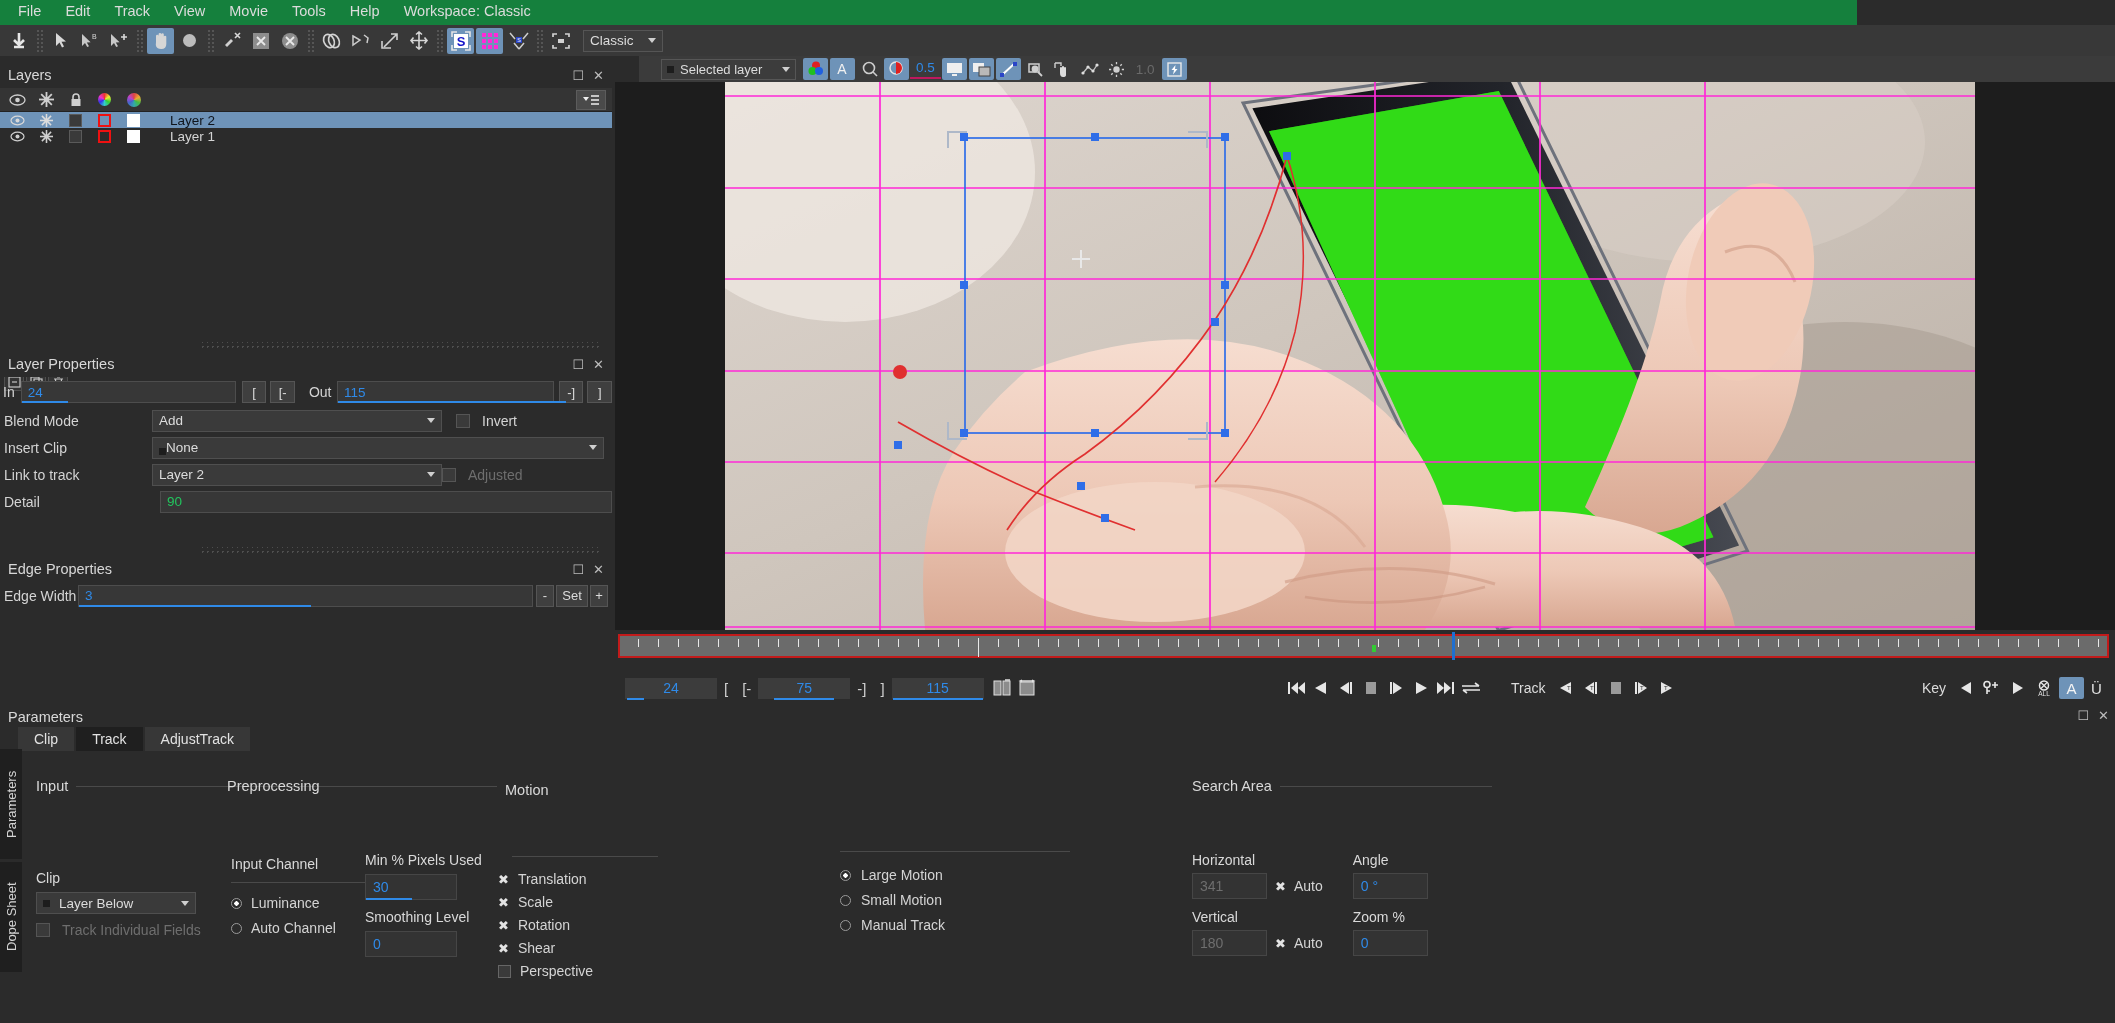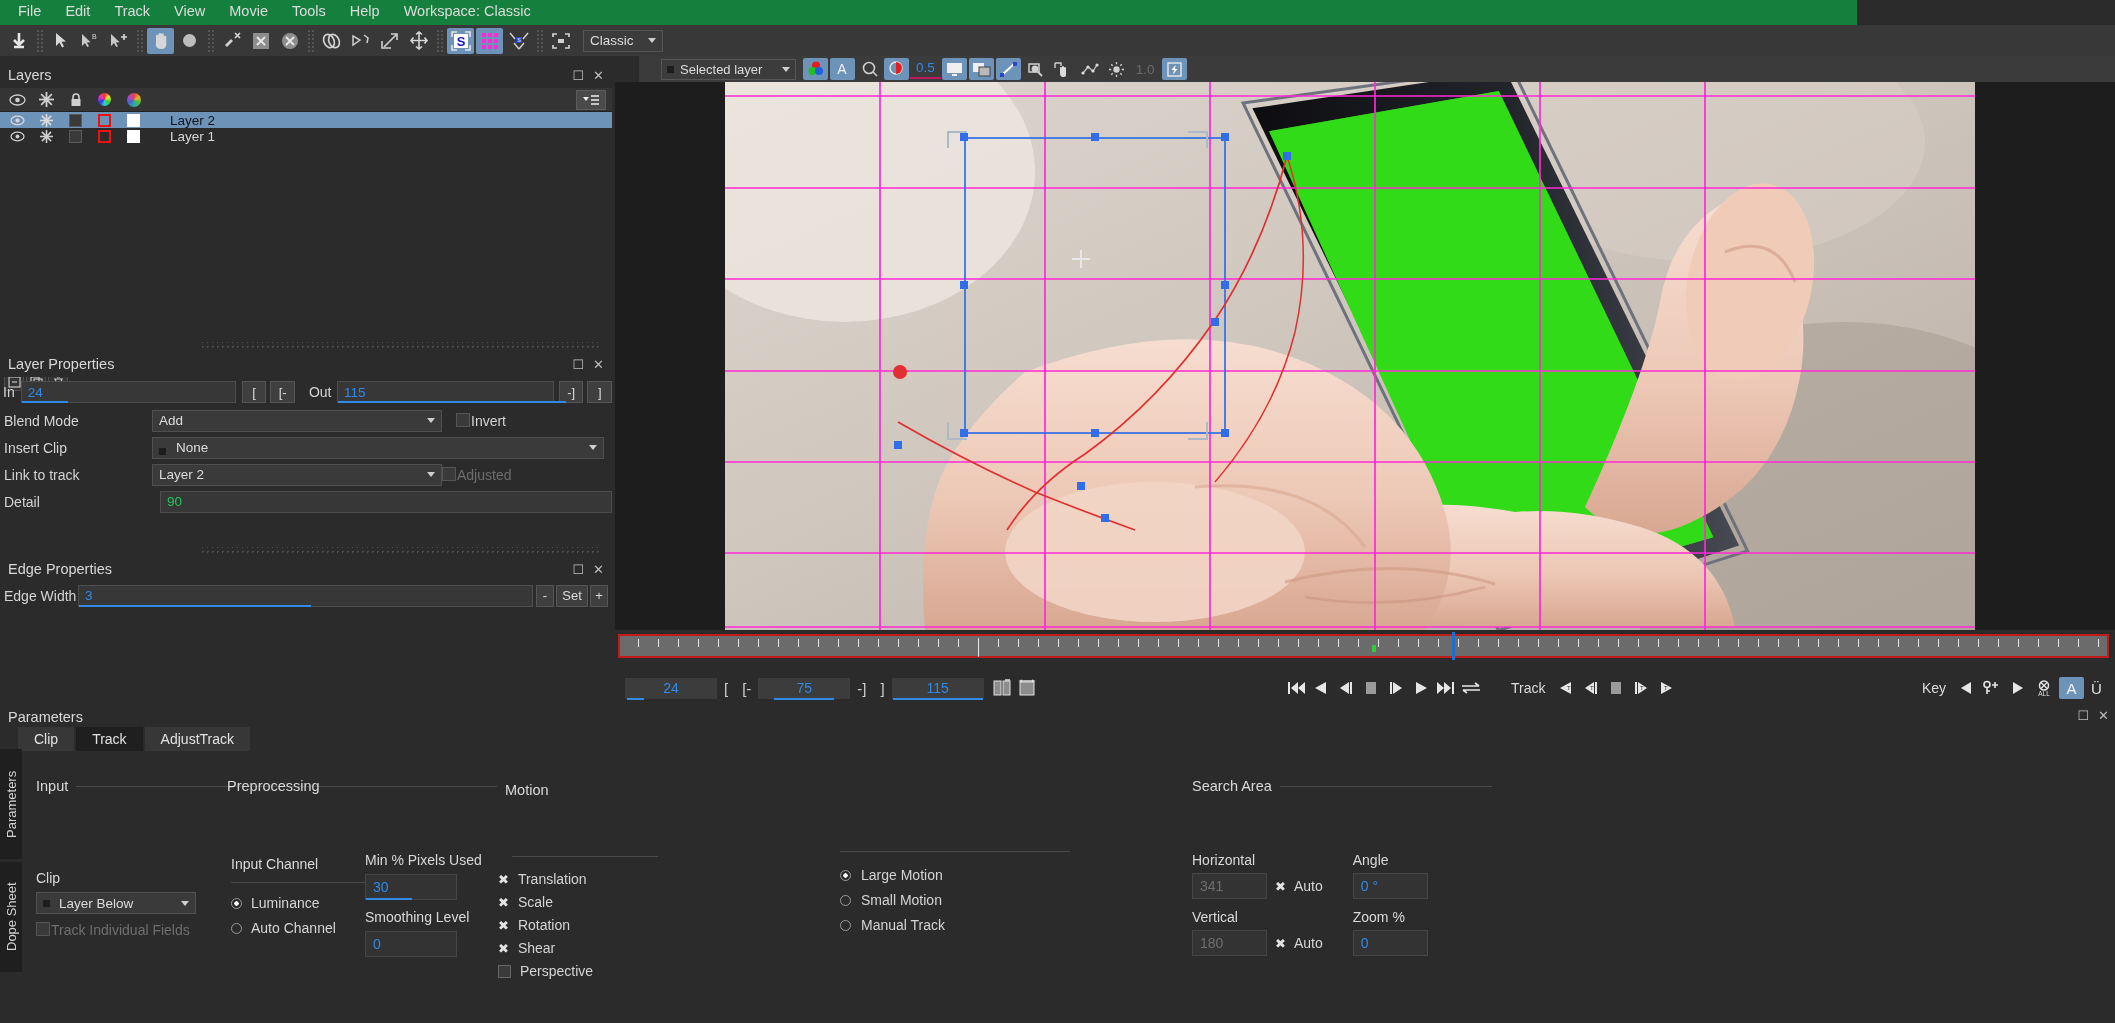--- a/index.html
+++ b/index.html
@@ -118,21 +118,21 @@
     display: flex; align-items: center; padding: 0 6px; color: #2f8ae8; font-size: 13.5px;
     position: relative;
   }
   .finput.grey { color: #22c55e; margin-left: 8px; }
   .uline { position: absolute; left: 0; bottom: -1px; height: 2px; background: #2f8ae8; }
   .fselect {
     height: 22px; background: #3a3a3a; border: 1px solid #4f4f4f;
     display: flex; align-items: center; justify-content: space-between;
     padding: 0 6px; font-size: 13.5px; color: #dcdcdc;
   }
-  .cbox { display: flex; gap: 1px; font-size: 14px; }
+  .cbox { display: flex; align-items: center; gap: 12px; font-size: 14px; }
   .cbox .bx { width: 14px; height: 14px; border: 1px solid #555; background: #3a3a3a; }
   .brk { width: 26px; height: 22px; background: #3f3f3f; border: 1px solid #555;
     display: flex; align-items: center; justify-content: center; font-size: 13px; color: #dcdcdc; }
 
   
   .viewer { position: absolute; left: 615px; top: 82px; width: 1500px; height: 548px;
             background: #1d1d1d; overflow: hidden; }
   .canvas-img { position: absolute; left: 110px; top: 0; width: 1250px; height: 548px; }
 
   
@@ -553,21 +553,21 @@
         <span class="caret"></span>
       </div>
       <div class="cbox" style="margin-left:14px">
         <span class="bx"></span>
         <span>Invert</span>
       </div>
     </div>
     <div class="frow">
       <div class="flabel">Insert Clip</div>
       <div class="fselect" style="width:452px">
-        <span style="display:flex;align-items:flex-end;gap:10px">
+        <span style="display:flex;align-items:flex-end;">
             <span class="sq"></span>
         <span>None</span>
           </span>
         <span class="caret"></span>
       </div>
     </div>
     <div class="frow">
       <div class="flabel">Link to track</div>
       <div class="fselect" style="width:290px">
         <span>Layer 2</span>

